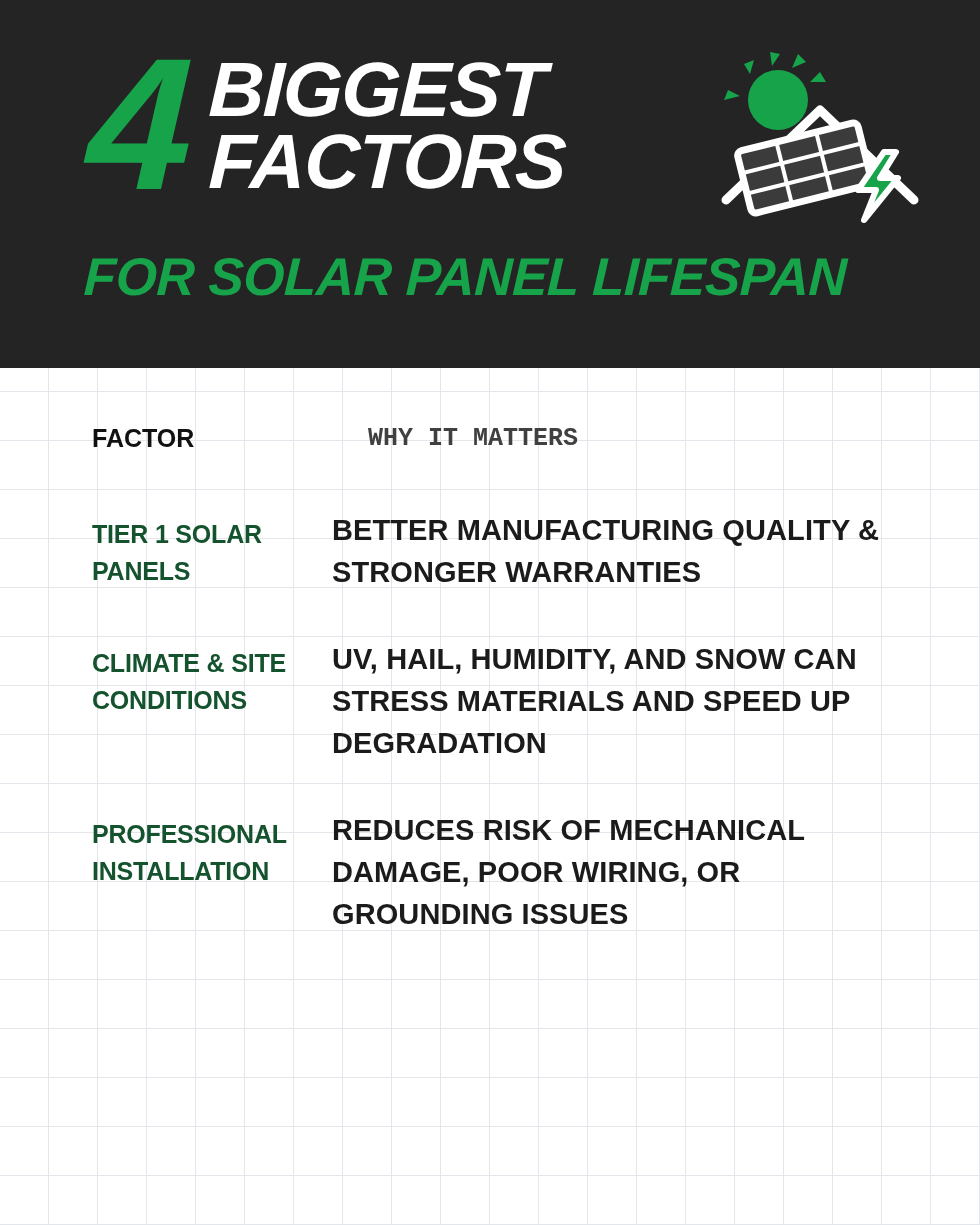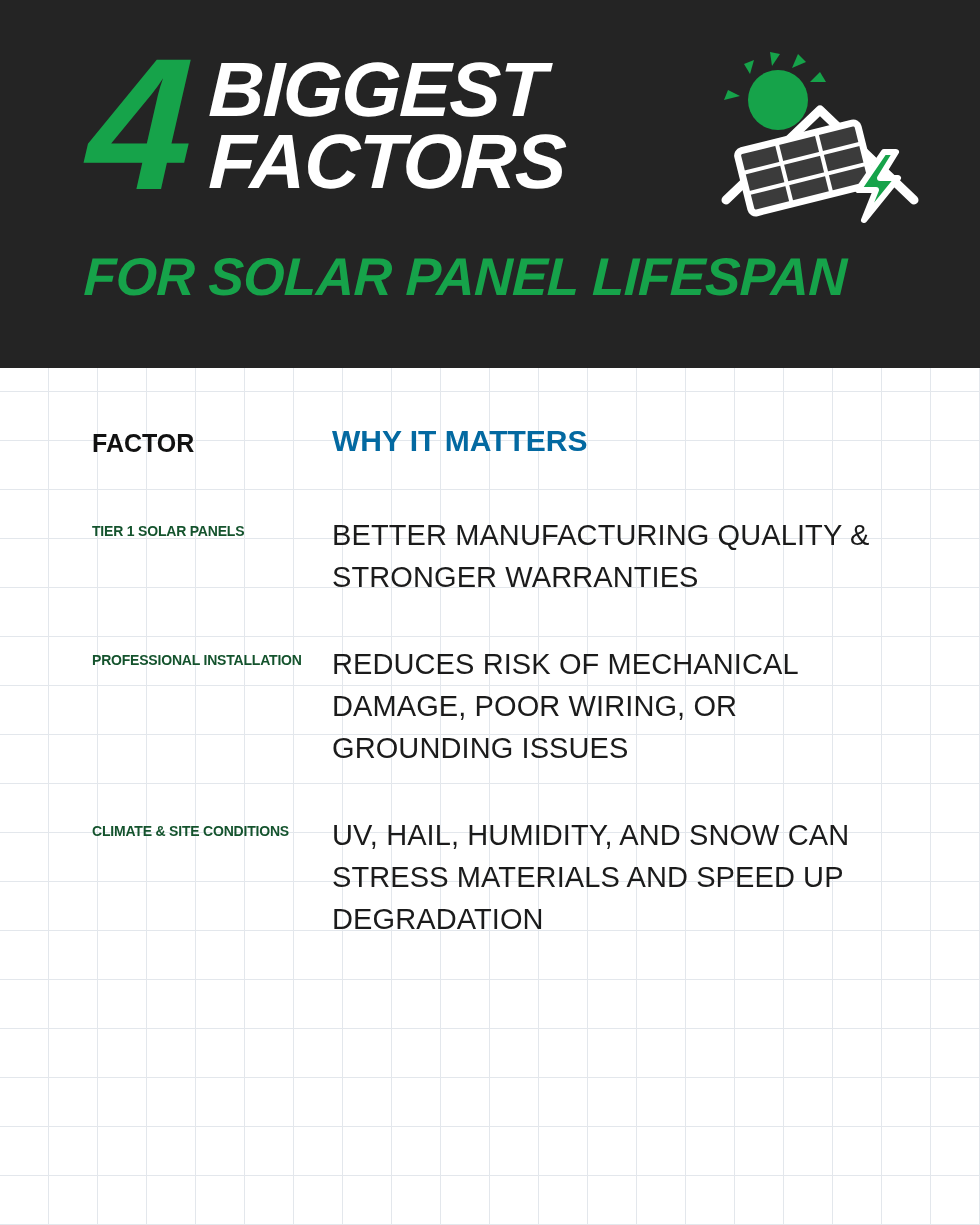--- a/index.html
+++ b/index.html
@@ -100,57 +100,59 @@
 
   
   .table {
     position: absolute;
     left: 92px;
     top: 424px;
     width: 820px;
   }
   .thead {
     display: flex;
-    align-items: flex-end;
+    align-items: center;
     margin-bottom: 56px;
+    gap: 36px;
   }
   .th-factor {
     width: 240px;
     font-weight: 700;
     font-size: 25px;
     letter-spacing: 0px;
     color: #111111;
     text-transform: uppercase;
   }
   .th-why {
     font-weight: 700;
-    font-size: 30px;
+    font-size: 25px;
     letter-spacing: 0px;
-    color: #0369a1;
-    text-transform: uppercase;
+    color: #404040;
+    text-transform: uppercase;
+    font-family: Liberation Mono, monospace;
   }
   .trow {
     display: flex;
     align-items: flex-start;
     margin-bottom: 44px;
   }
   .td-factor {
     width: 240px;
     padding-right: 16px;
     padding-top: 7px;
     font-weight: 700;
-    font-size: 14px;
+    font-size: 25px;
     line-height: 1.48;
     letter-spacing: -0.2px;
     color: #14532d;
     text-transform: uppercase;
   }
   .td-why {
     width: 580px;
-    font-weight: 400;
+    font-weight: 700;
     font-size: 29px;
     line-height: 1.46;
     letter-spacing: 0.1px;
     color: #1b1b1b;
     text-transform: uppercase;
   }
 </style>
 </head>
 <body>
 
@@ -209,27 +211,27 @@
       <div class="th-factor">FACTOR</div>
       <div class="th-why">WHY IT MATTERS</div>
     </div>
 
     <div class="trow">
       <div class="td-factor">TIER 1 SOLAR PANELS</div>
       <div class="td-why">BETTER MANUFACTURING QUALITY &amp; STRONGER WARRANTIES</div>
     </div>
 
     <div class="trow">
+      <div class="td-factor">CLIMATE &amp; SITE CONDITIONS</div>
+      <div class="td-why">UV, HAIL, HUMIDITY, AND SNOW CAN STRESS MATERIALS AND SPEED UP DEGRADATION</div>
+    </div>
+
+    <div class="trow">
       <div class="td-factor">PROFESSIONAL INSTALLATION</div>
       <div class="td-why">REDUCES RISK OF MECHANICAL DAMAGE, POOR WIRING, OR GROUNDING ISSUES</div>
     </div>
 
     <div class="trow">
-      <div class="td-factor">CLIMATE &amp; SITE CONDITIONS</div>
-      <div class="td-why">UV, HAIL, HUMIDITY, AND SNOW CAN STRESS MATERIALS AND SPEED UP DEGRADATION</div>
-    </div>
-
-    <div class="trow">
     </div>
 
   </div>
 
 </div>
 
 </body></html>

